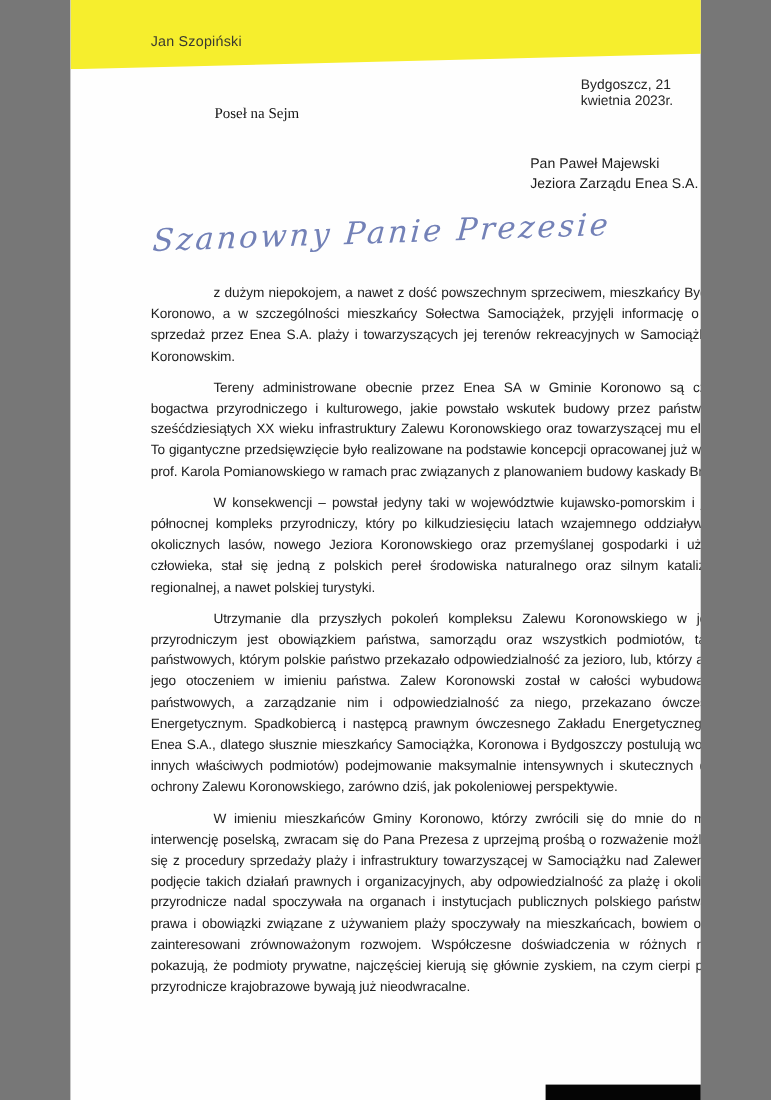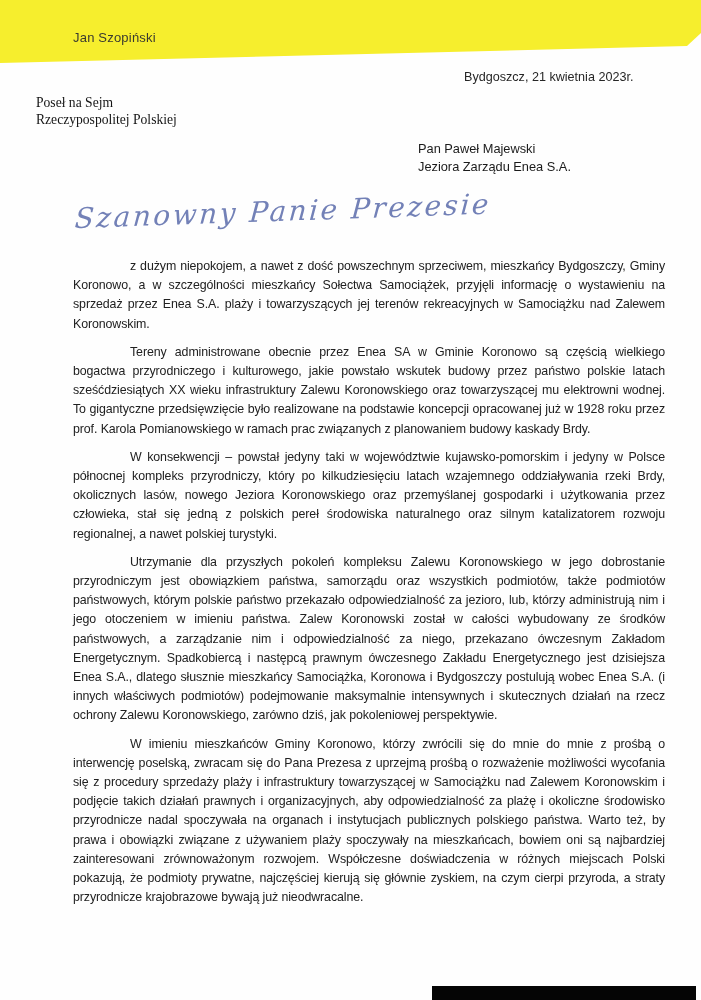--- a/index.html
+++ b/index.html
@@ -3,21 +3,21 @@
 <meta charset="utf-8">
 <style>
   :root{
     --banner-color:#f6ee2d;
     --ink-color:#5b6cab;
     --text-color:#212121;
   }
   html,body{margin:0;padding:0;background:#777;}
   .page{
     position:relative;
-    width:701px;height:1000px;
+    width:573px;height:1000px;
     margin:0 auto;
     background:#fefefe;
     overflow:hidden;
     font-family:"Liberation Sans",sans-serif;
     color:var(--text-color);
   }
   .banner{
     position:absolute;left:0;top:0;width:701px;height:64px;
     background:var(--banner-color);
     clip-path:polygon(0 0,100% 0,100% 33px,98% 46px,0 63px);
@@ -25,21 +25,21 @@
   .banner-name{
     position:absolute;left:73px;top:30px;
     font-size:13px;letter-spacing:.2px;color:#3a3a30;
   }
   .dateline{
     position:absolute;left:416px;top:70px;
     font-size:12.6px;color:#262626;margin-left:48px;
   }
   .sender{
     position:absolute;left:36px;top:95px;width:172px;
-    text-align:left;
+    text-align:right;
     font-family:"Liberation Serif",serif;
     font-size:13.6px;line-height:16.5px;color:#141414;
   }
   .recipient{
     position:absolute;left:418px;top:140px;
     font-size:12.8px;font-weight:normal;line-height:17.5px;color:#1b1b1b;
   }
   .greeting{
     position:absolute;left:76px;top:202px;
     font-family:"DejaVu Serif",serif;
@@ -70,21 +70,20 @@
 
 <div class="page">
 
   <div class="banner"></div>
   <span class="banner-name">Jan Szopiński</span>
 
   <div class="dateline">Bydgoszcz, 21 kwietnia 2023r.</div>
 
   <div class="sender">
     <div>Poseł na Sejm</div>
-    <div>Rzeczypospolitej Polskiej</div>
   </div>
 
   <div class="recipient">
     <div>Pan Paweł Majewski</div>
     <div>Jeziora Zarządu Enea S.A.</div>
   </div>
 
   <div class="greeting">Szanowny Panie Prezesie</div>
 
   <div class="letter-body">

